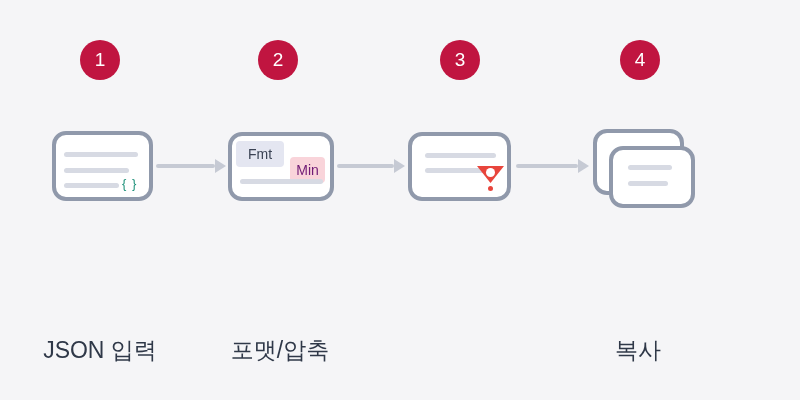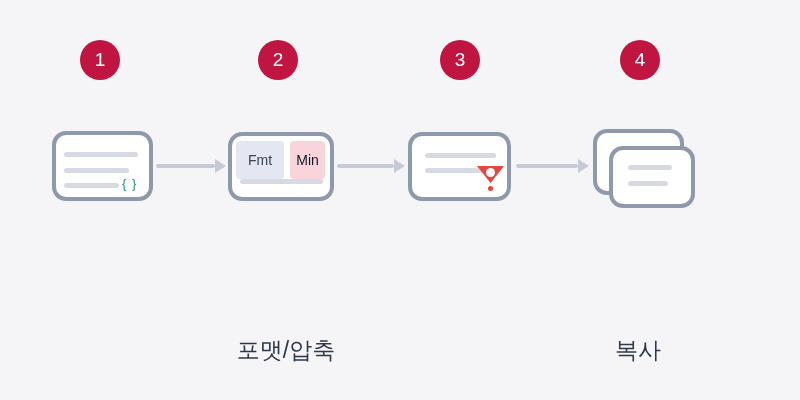--- a/index.html
+++ b/index.html
@@ -27,25 +27,25 @@
   
   .tl{position:absolute;height:5px;border-radius:3px;background:#d7dae3;}
   .c1l1{left:8px;top:17px;width:74px;}
   .c1l2{left:8px;top:33px;width:65px;}
   .c1l3{left:8px;top:48px;width:55px;}
   .braces{
     position:absolute;left:66px;top:41px;color:#22937c;font-size:13px;
     font-weight:500;letter-spacing:1px;
   }
   .pill{
-    position:absolute;top:5px;height:38px;border-radius:4px;display:flex;
+    position:absolute;top:5px;height:26px;border-radius:4px;display:flex;
     align-items:center;justify-content:center;font-size:14px;
   }
   .pill-fmt{left:4px;width:48px;background:#e4e6f1;color:#3a4254;}
-  .pill-min{left:58px;width:35px;background:#f9d4da;color:#0f172a;}
+  .pill-min{left:58px;width:35px;background:#f9d4da;color:#701a75;margin-top:16px;}
   .c2l1{left:8px;top:43px;width:83px;}
   .c3l1{left:13px;top:17px;width:71px;}
   .c3l2{left:13px;top:32px;width:71px;}
   .err-tri{
     position:absolute;left:65px;top:30px;width:27px;height:17px;
     background:#e8453c;clip-path:polygon(0 0,100% 0,50% 100%);
   }
   .err-tri-dot{
     position:absolute;left:9px;top:2px;width:9px;height:9px;border-radius:50%;
     background:#ffffff;
@@ -64,21 +64,21 @@
   .arrow .shaft{flex:1;height:4px;background:#c6cad4;border-radius:2px;}
   .arrow .head{
     width:0;height:0;border-top:7px solid transparent;border-bottom:7px solid transparent;
     border-left:11px solid #c6cad4;
   }
   
   .step-label{
     position:absolute;top:335px;width:180px;text-align:center;
     font-size:23px;font-weight:500;color:#2f3848;
   }
-  .lb1{left:10px}.lb2{left:196px}.lb3{left:369px}.lb4{left:548px}
+  .lb1{left:10px}.lb2{left:190px}.lb3{left:369px}.lb4{left:548px}
 </style>
 </head>
 <body>
 
 <div class="canvas">
 
   <div class="badge b1">
     <span>1</span>
   </div>
   <div class="badge b2">
@@ -127,16 +127,17 @@
     <div class="shaft"></div>
     <div class="head"></div>
   </div>
 
   <div class="card card4back"></div>
   <div class="card card4front">
     <div class="tl c4l1"></div>
     <div class="tl c4l2"></div>
   </div>
 
+  <div class="step-label lb1">JSON 입력</div>
   <div class="step-label lb2">포맷/압축</div>
   <div class="step-label lb4">복사</div>
 
 </div>
 
 </body></html>

